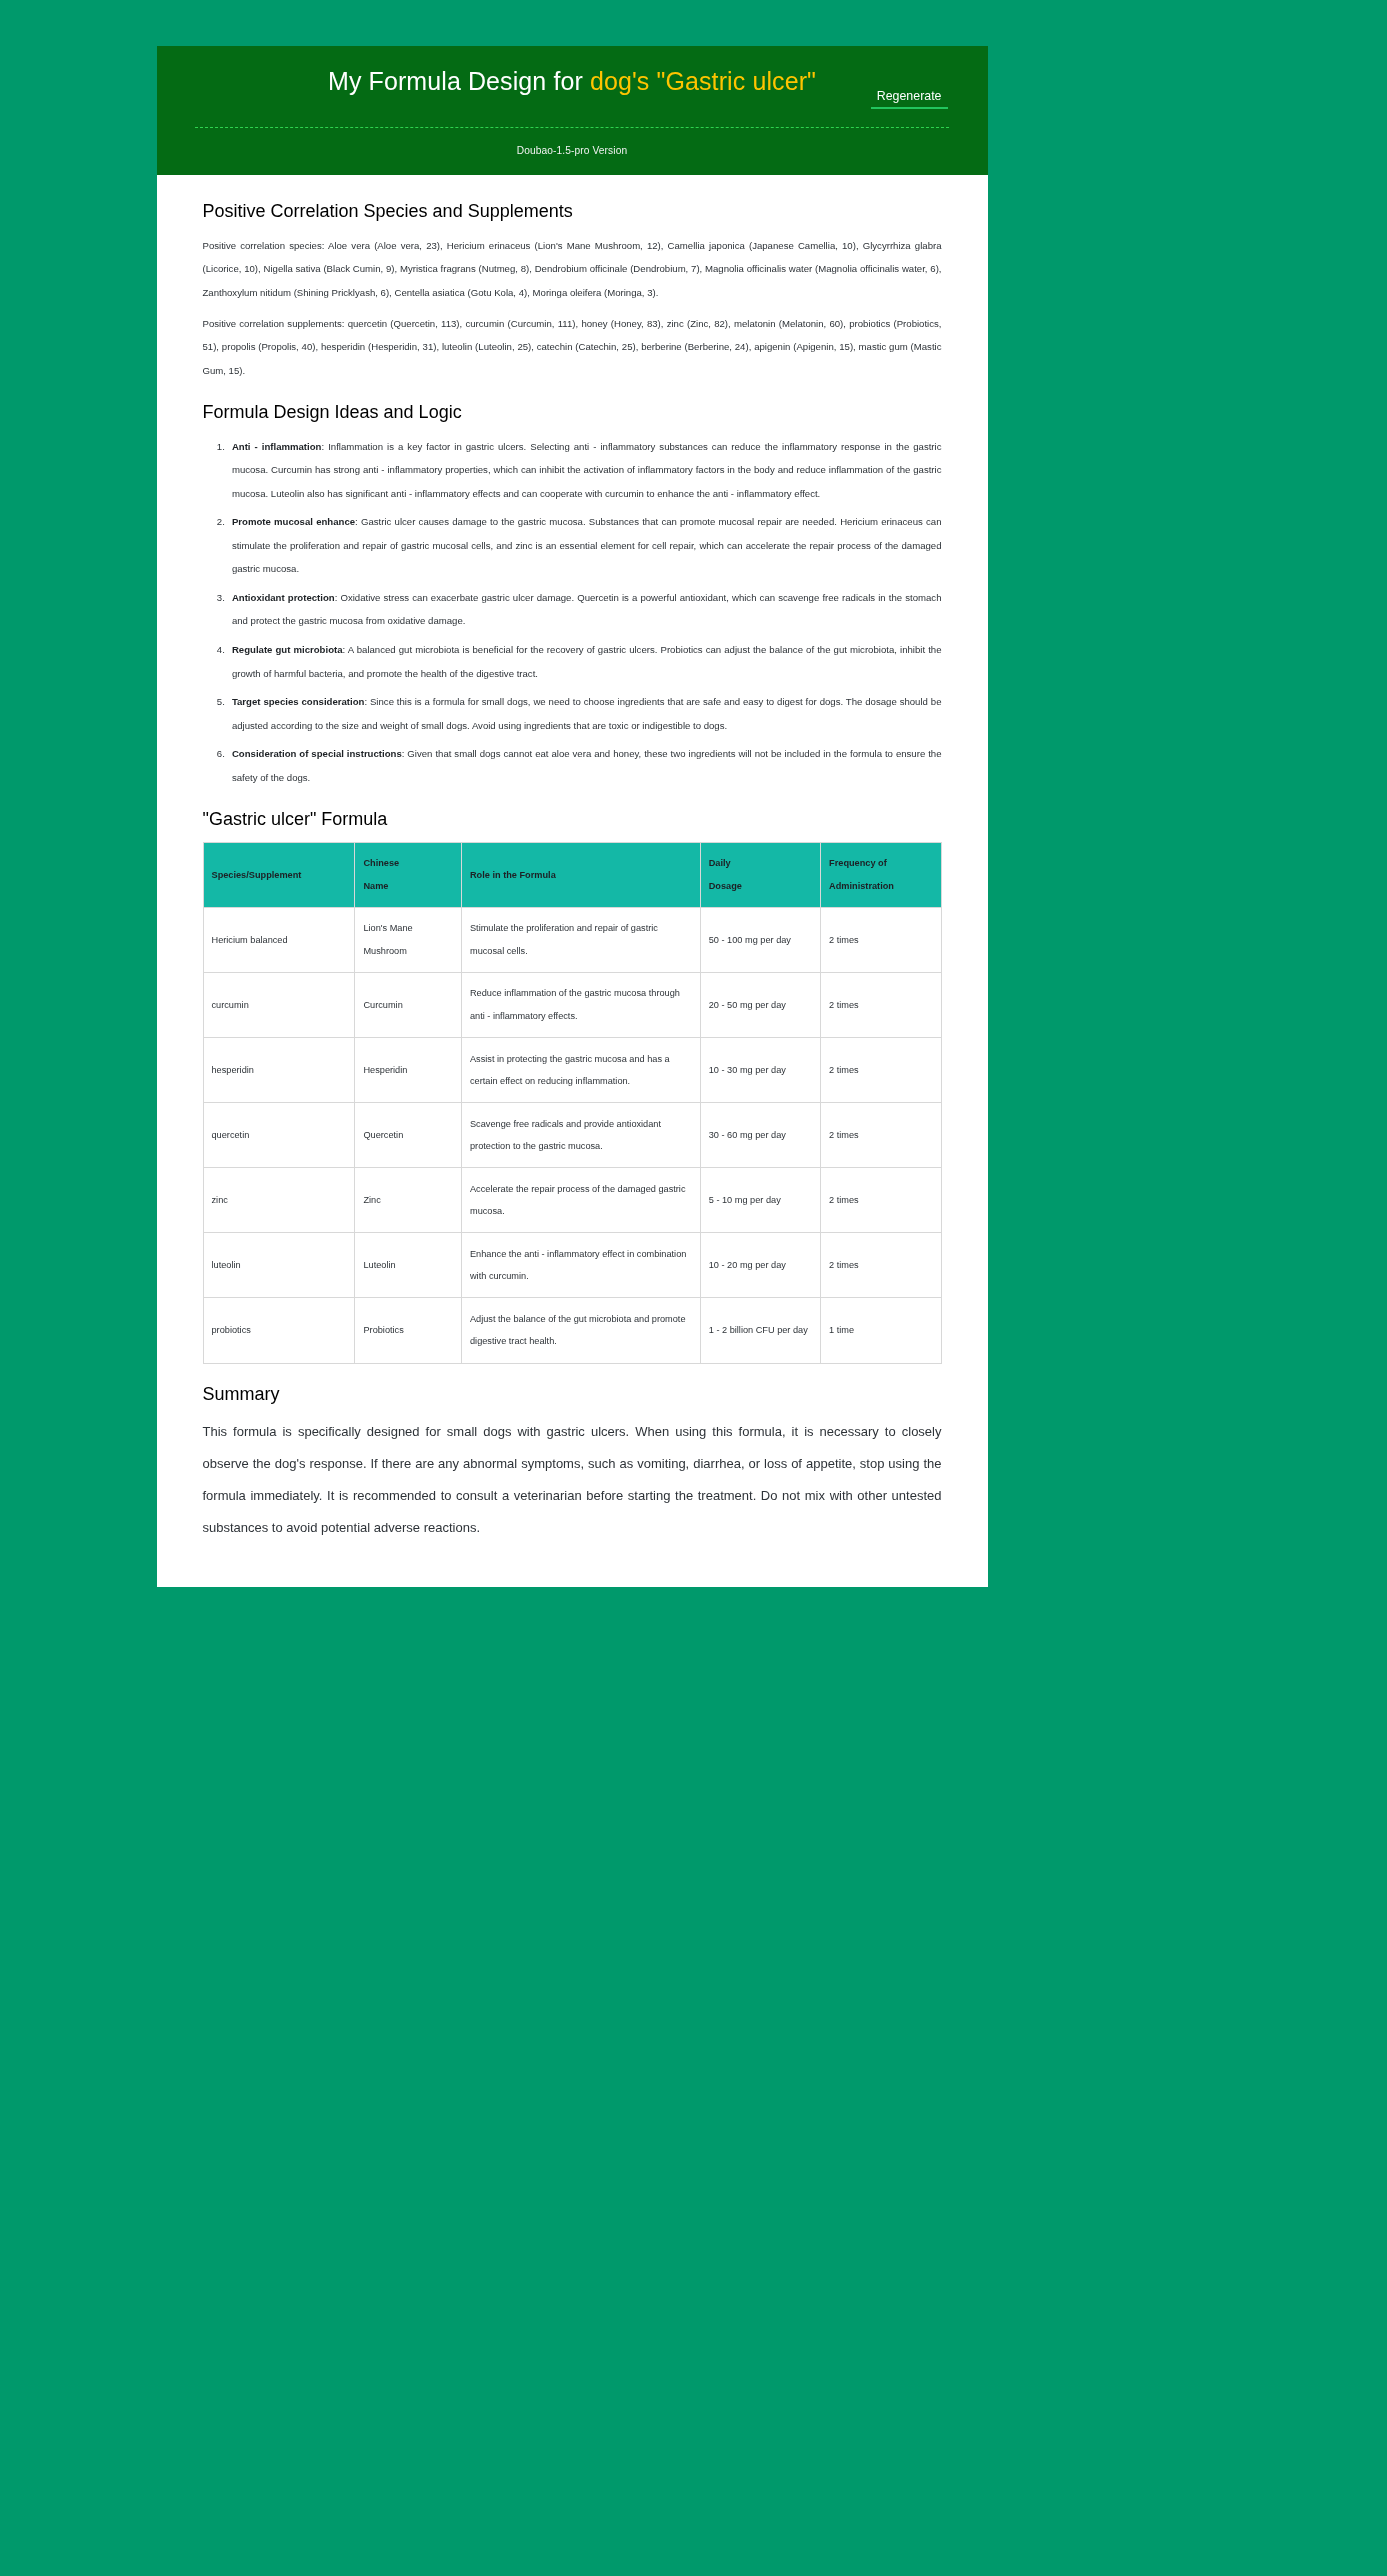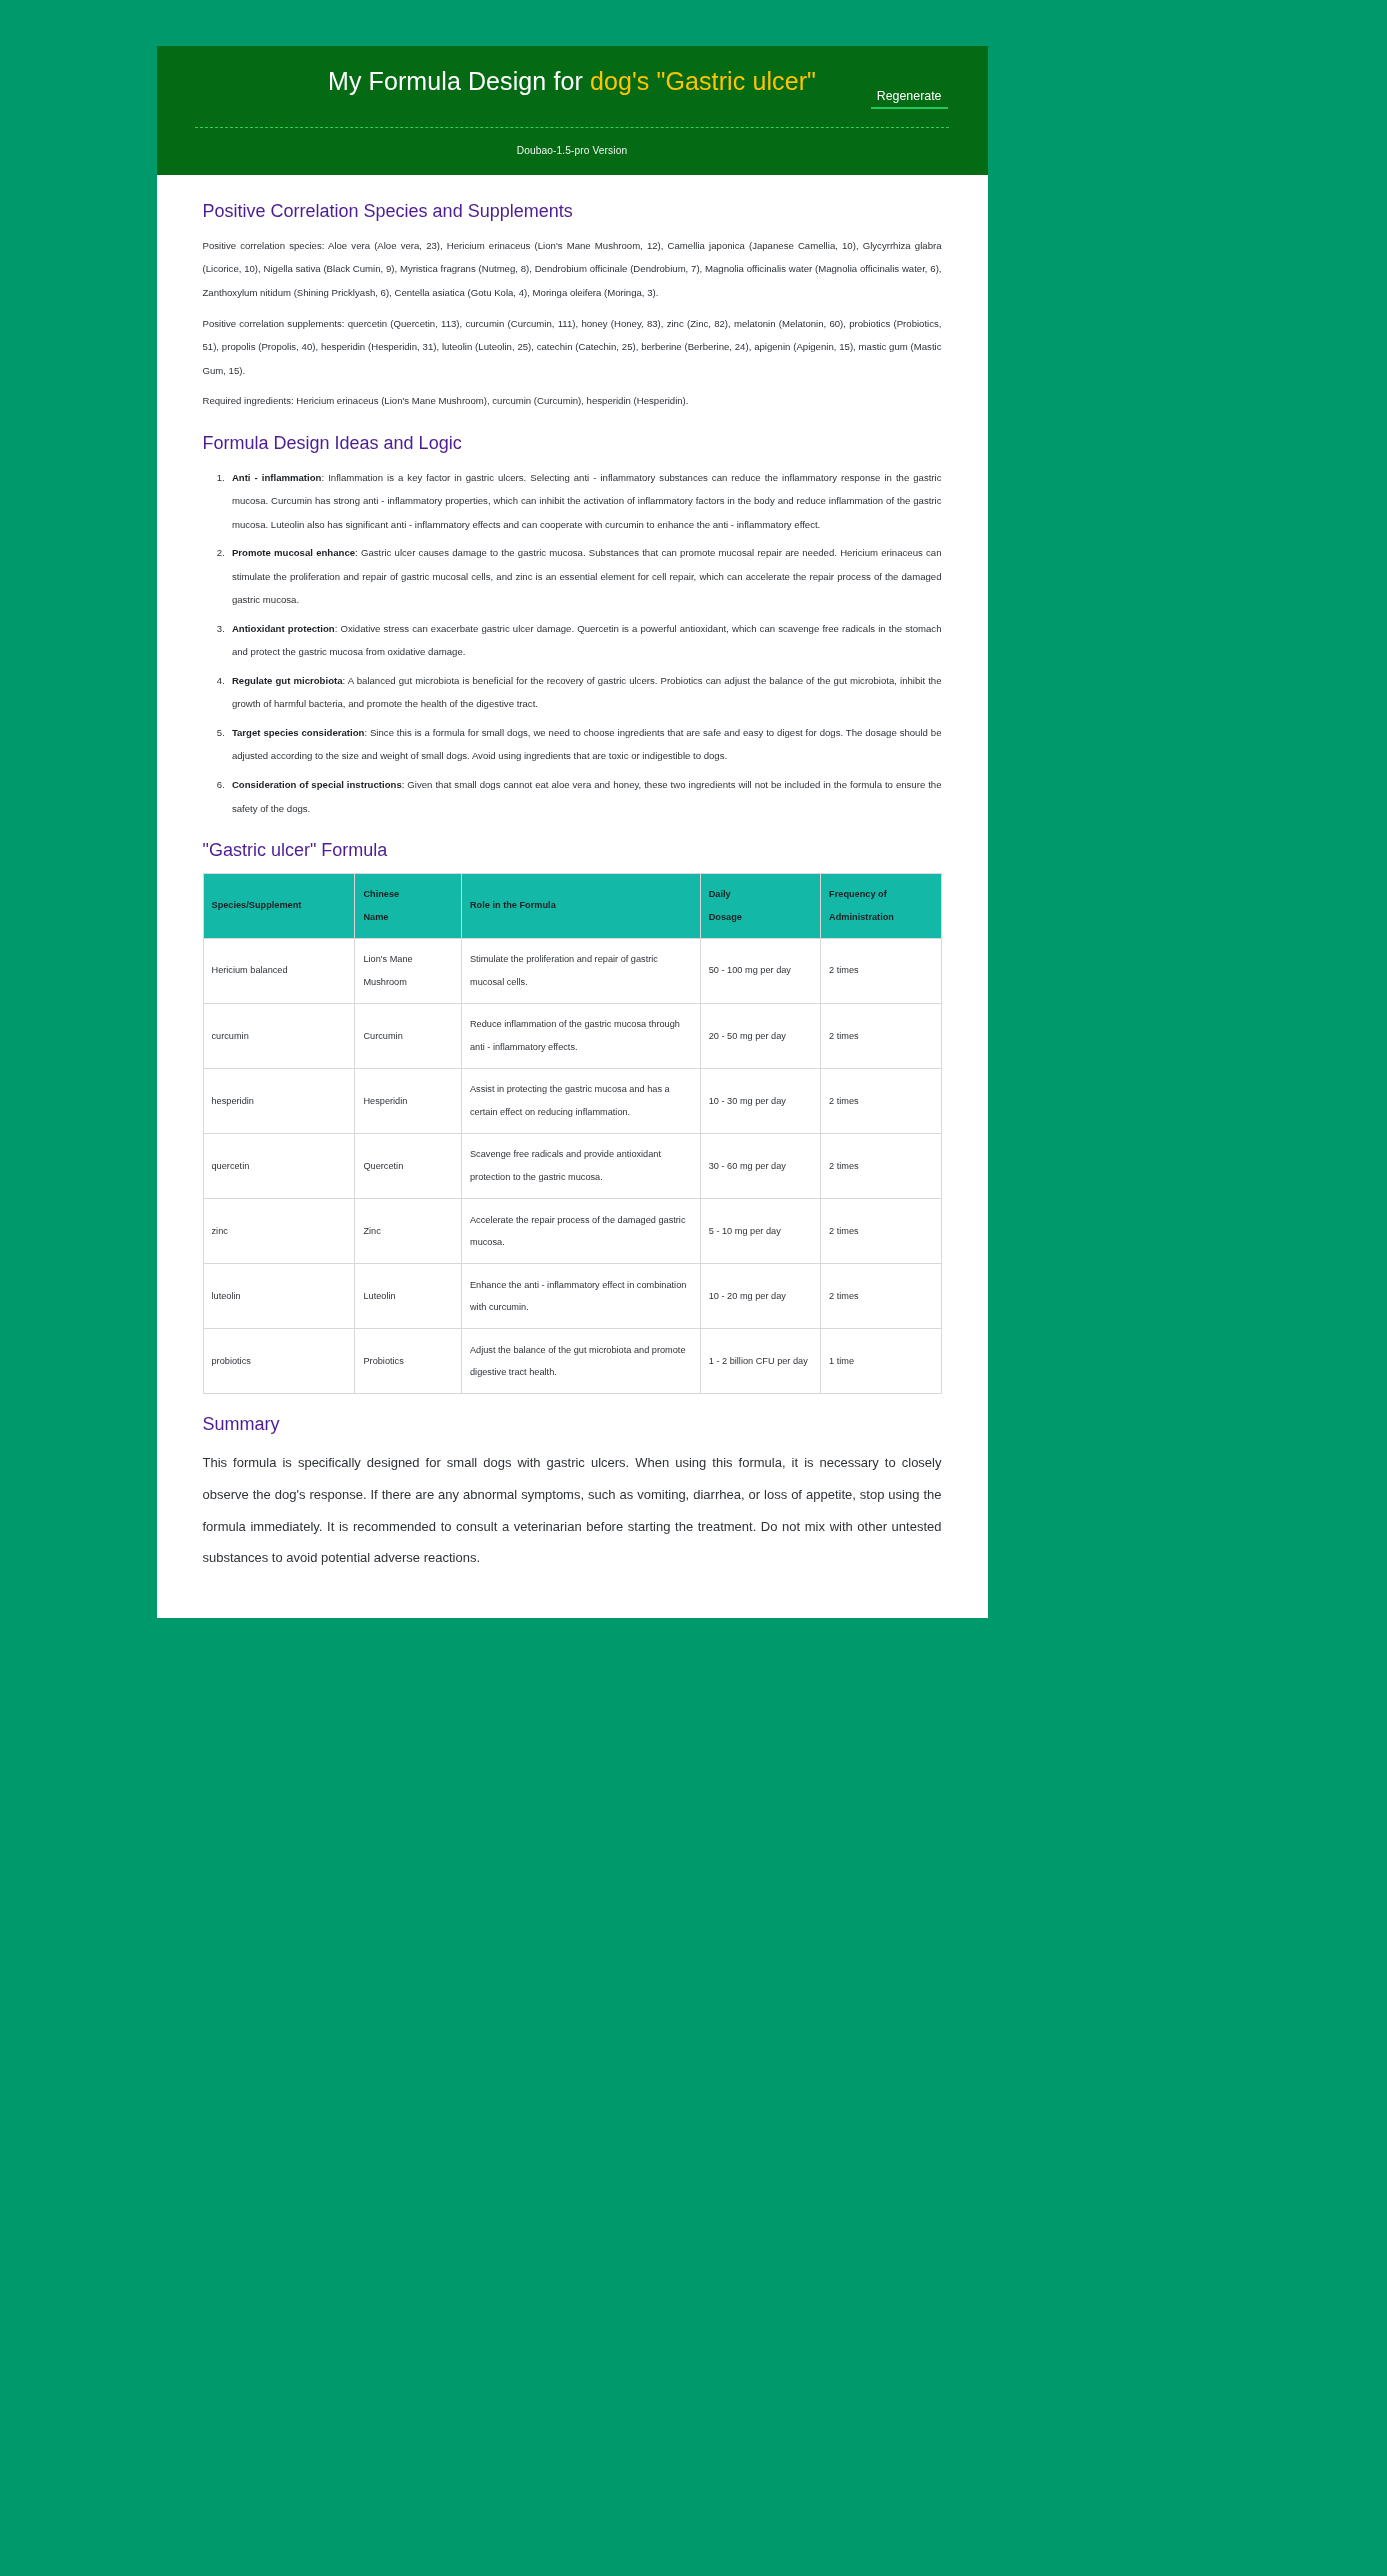--- a/index.html
+++ b/index.html
@@ -76,21 +76,21 @@
   }
 
   
   .doc-body {
     padding: 22px 46px 44px 46px;
     color: #24292e;
   }
   h2.section-title {
     font-size: 18px;
     font-weight: 400;
-    color: #4c1d95;
+    color: #000000;
     margin: 19px 0 10.2px 0;
     line-height: 1.3;
   }
   h2.section-title:first-child { margin-top: 2.9px; }
 
   p.para {
     font-size: 9.6px;
     line-height: 2.45;
     text-align: justify;
     text-justify: inter-word;
@@ -167,21 +167,20 @@
       <button class="regenerate-btn">Regenerate</button>
       <hr class="header-divider">
       <div class="doc-subtitle">Doubao-1.5-pro Version</div>
     </div>
 
     <div class="doc-body">
 
       <h2 class="section-title">Positive Correlation Species and Supplements</h2>
       <p class="para">Positive correlation species: Aloe vera (Aloe vera, 23), Hericium erinaceus (Lion's Mane Mushroom, 12), Camellia japonica (Japanese Camellia, 10), Glycyrrhiza glabra (Licorice, 10), Nigella sativa (Black Cumin, 9), Myristica fragrans (Nutmeg, 8), Dendrobium officinale (Dendrobium, 7), Magnolia officinalis water (Magnolia officinalis water, 6), Zanthoxylum nitidum (Shining Pricklyash, 6), Centella asiatica (Gotu Kola, 4), Moringa oleifera (Moringa, 3).</p>
       <p class="para">Positive correlation supplements: quercetin (Quercetin, 113), curcumin (Curcumin, 111), honey (Honey, 83), zinc (Zinc, 82), melatonin (Melatonin, 60), probiotics (Probiotics, 51), propolis (Propolis, 40), hesperidin (Hesperidin, 31), luteolin (Luteolin, 25), catechin (Catechin, 25), berberine (Berberine, 24), apigenin (Apigenin, 15), mastic gum (Mastic Gum, 15).</p>
-      <p class="para">Required ingredients: Hericium erinaceus (Lion's Mane Mushroom), curcumin (Curcumin), hesperidin (Hesperidin).</p>
 
       <h2 class="section-title">Formula Design Ideas and Logic</h2>
       <ol class="logic-list">
         <li><b>Anti - inflammation</b><span>: Inflammation is a key factor in gastric ulcers. Selecting anti - inflammatory substances can reduce the inflammatory response in the gastric mucosa. Curcumin has strong anti - inflammatory properties, which can inhibit the activation of inflammatory factors in the body and reduce inflammation of the gastric mucosa. Luteolin also has significant anti - inflammatory effects and can cooperate with curcumin to enhance the anti - inflammatory effect.</span></li>
         <li><b>Promote mucosal enhance</b><span>: Gastric ulcer causes damage to the gastric mucosa. Substances that can promote mucosal repair are needed. Hericium erinaceus can stimulate the proliferation and repair of gastric mucosal cells, and zinc is an essential element for cell repair, which can accelerate the repair process of the damaged gastric mucosa.</span></li>
         <li><b>Antioxidant protection</b><span>: Oxidative stress can exacerbate gastric ulcer damage. Quercetin is a powerful antioxidant, which can scavenge free radicals in the stomach and protect the gastric mucosa from oxidative damage.</span></li>
         <li><b>Regulate gut microbiota</b><span>: A balanced gut microbiota is beneficial for the recovery of gastric ulcers. Probiotics can adjust the balance of the gut microbiota, inhibit the growth of harmful bacteria, and promote the health of the digestive tract.</span></li>
         <li><b>Target species consideration</b><span>: Since this is a formula for small dogs, we need to choose ingredients that are safe and easy to digest for dogs. The dosage should be adjusted according to the size and weight of small dogs. Avoid using ingredients that are toxic or indigestible to dogs.</span></li>
         <li><b>Consideration of special instructions</b><span>: Given that small dogs cannot eat aloe vera and honey, these two ingredients will not be included in the formula to ensure the safety of the dogs.</span></li>
       </ol>

